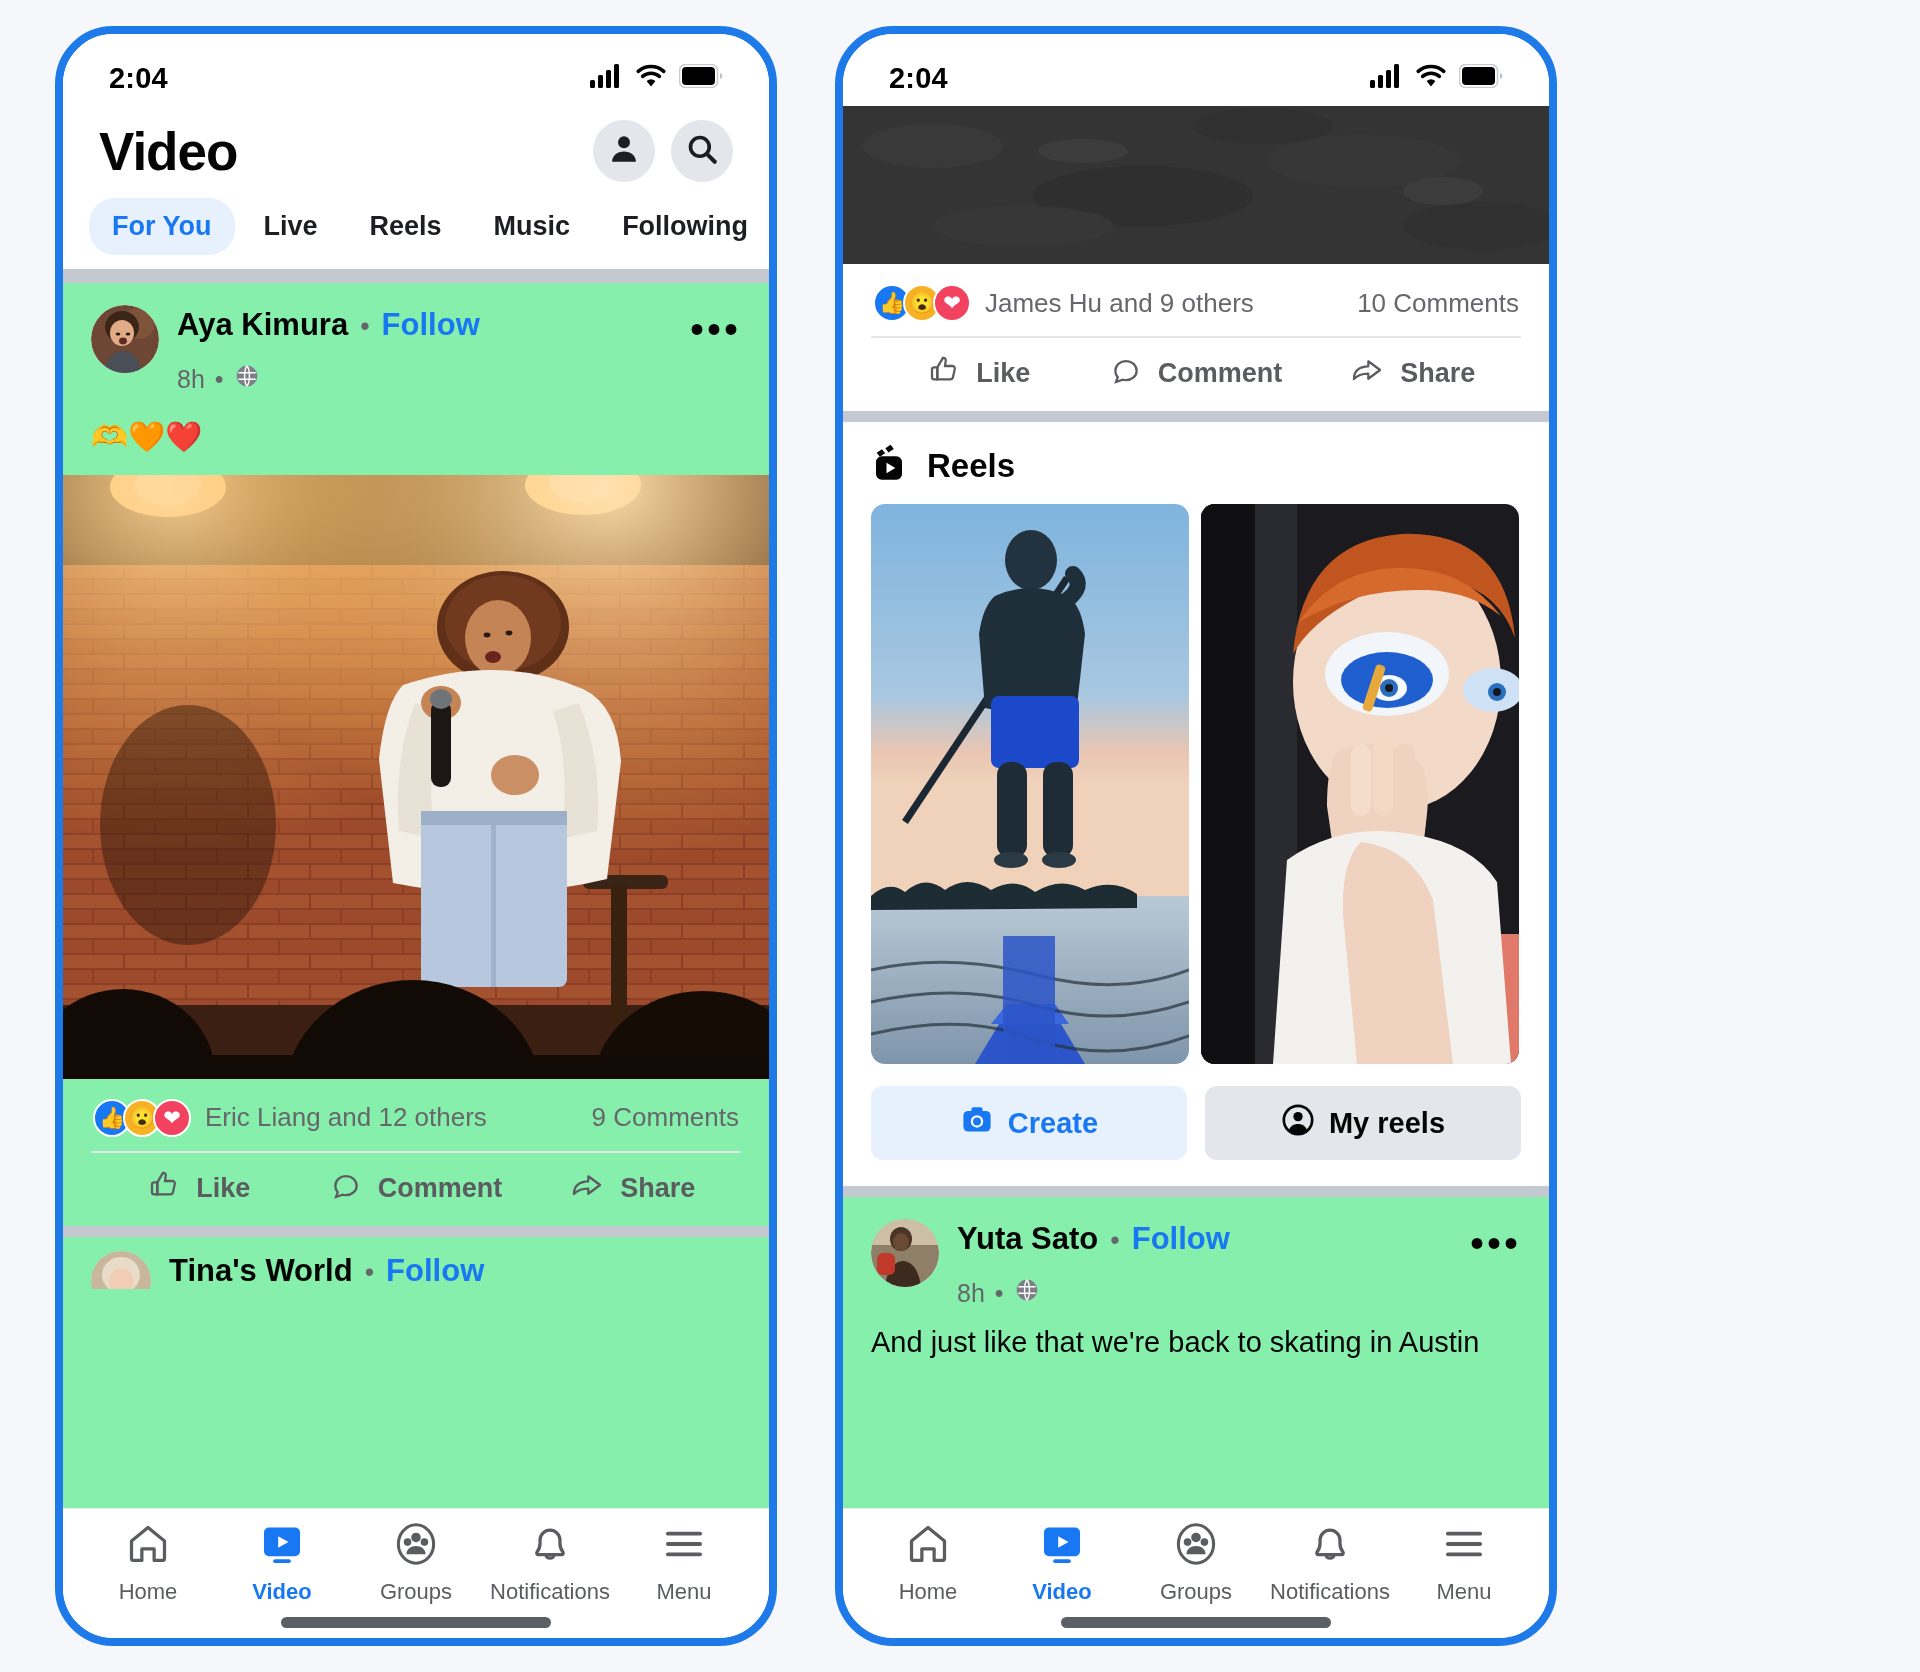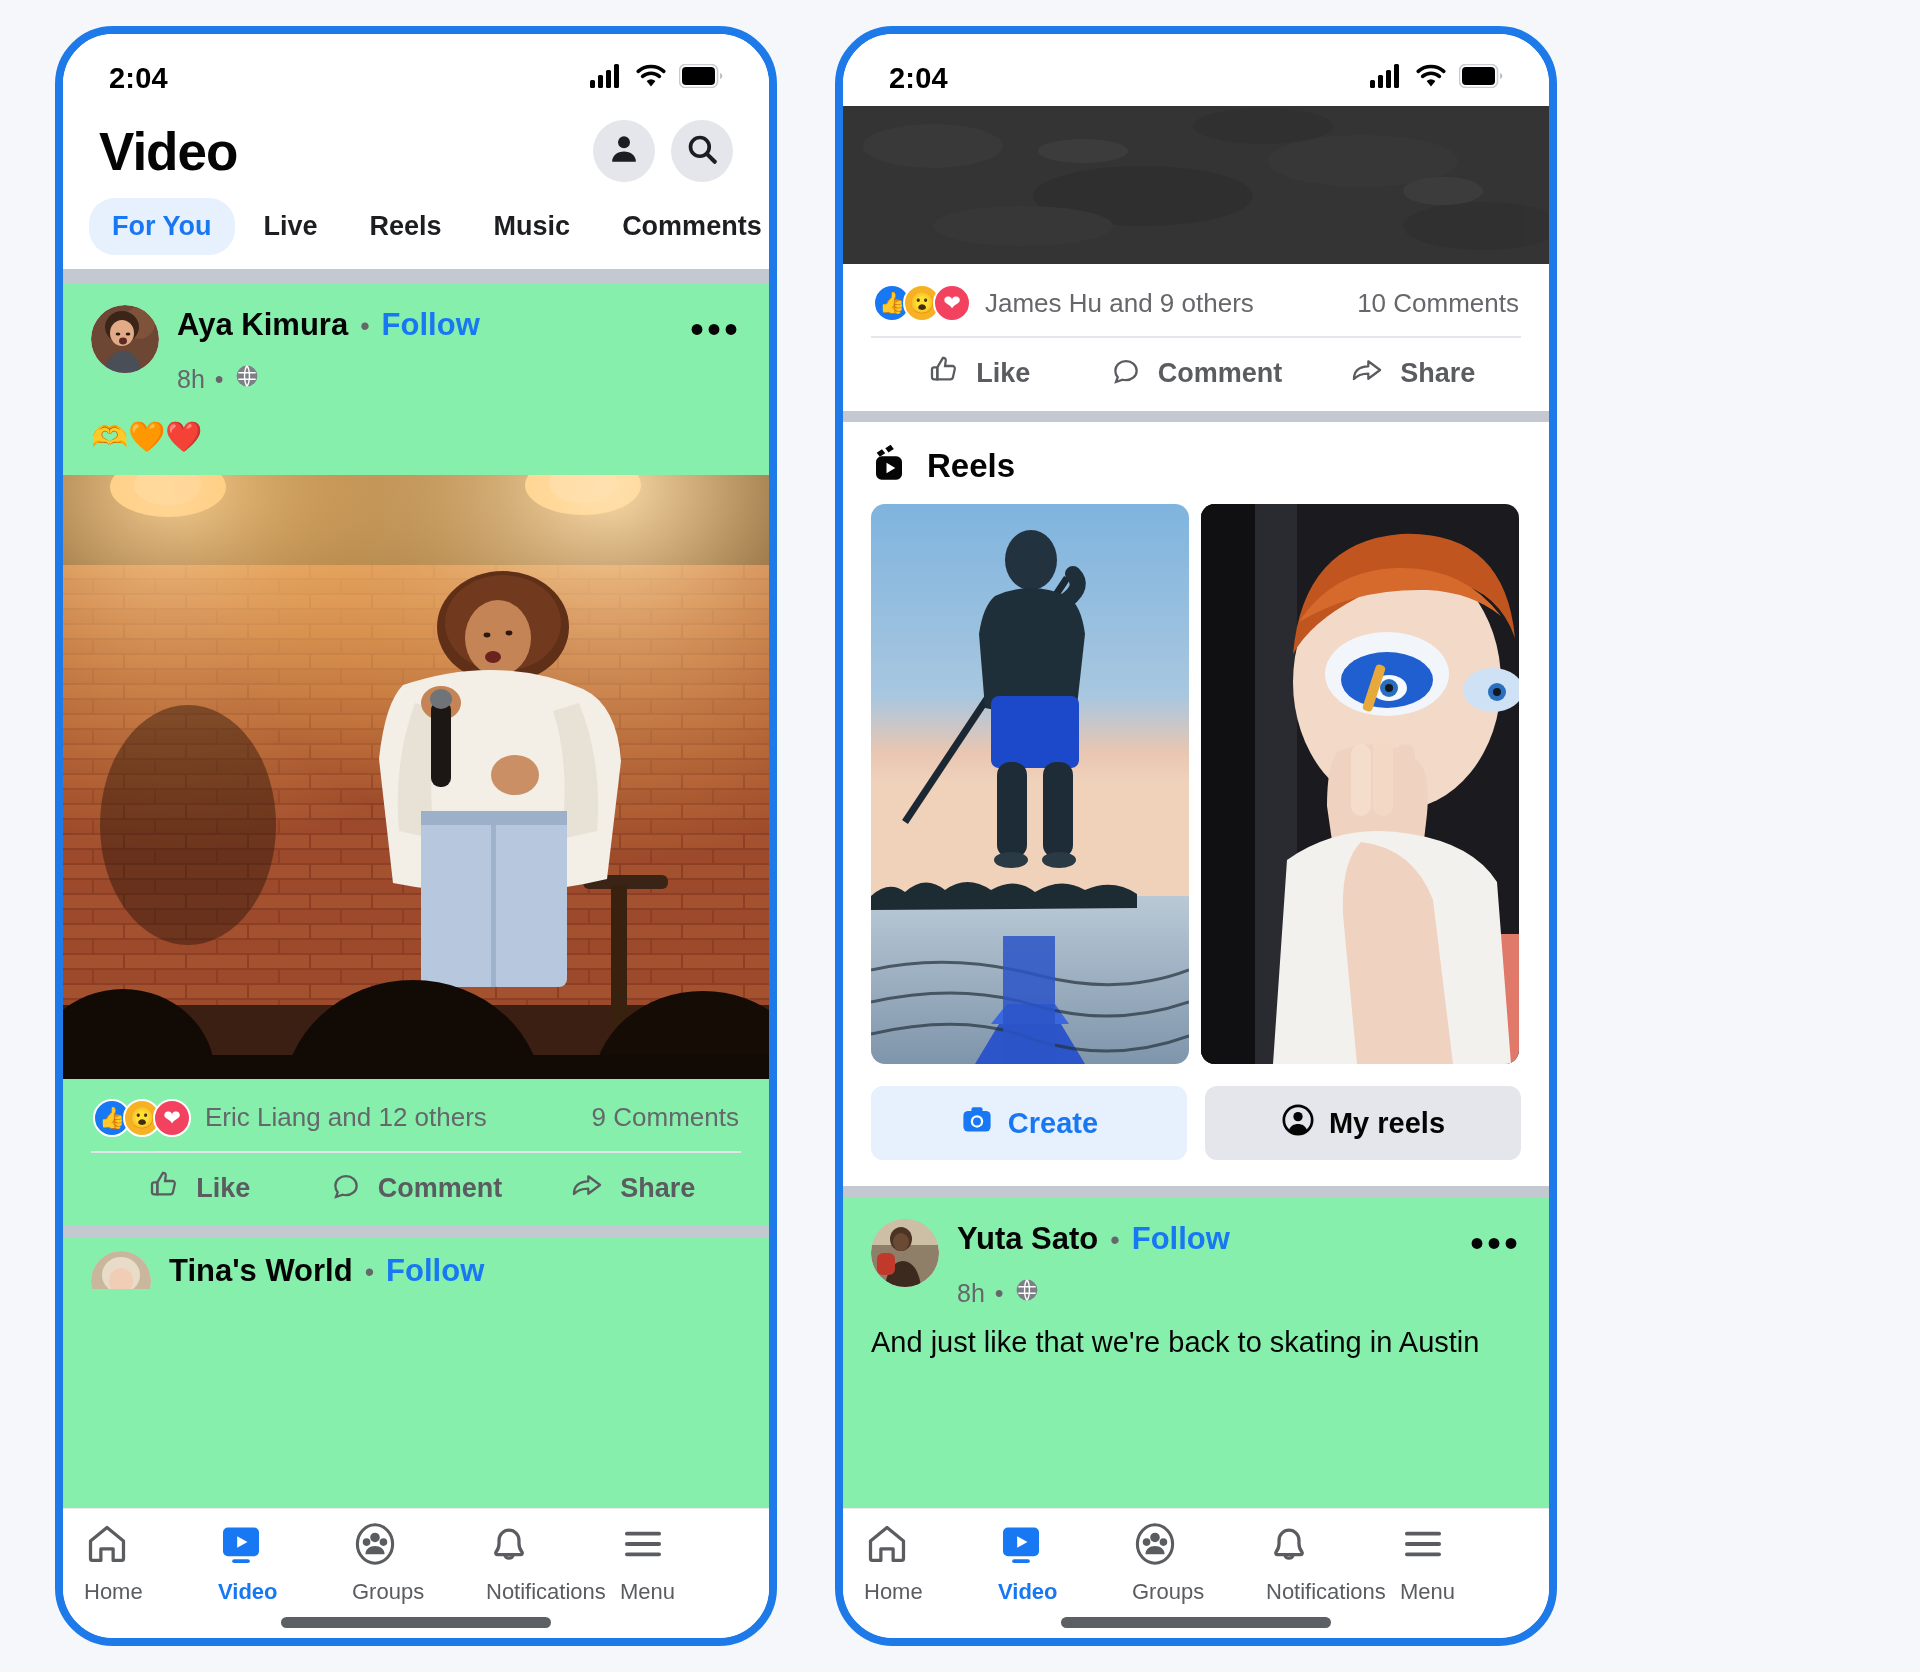--- a/index.html
+++ b/index.html
@@ -193,21 +193,21 @@
   
   .bottomnav {
     flex: none;
     background: #fff;
     padding: 12px 18px 0 18px;
     display: flex;
     align-items: flex-start;
     justify-content: space-around;
     border-top: 1px solid #e9ebee;
   }
-  .nav-item { display: flex; flex-direction: column; gap: 8px; width: 128px; }
+  .nav-item { display: flex; flex-direction: column; align-items: center; gap: 8px; width: 128px; }
   .nav-label { font-size: 22px; color: #5a5c60; }
   .nav-item.active .nav-label { color: #1877f2; font-weight: 600; }
   .home-ind {
     width: 270px; height: 11px; border-radius: 6px; background: #5c5f63;
     margin: 12px auto 10px auto;
   }
 
   
   .peek { overflow: hidden; height: 52px; }
 </style>
@@ -267,21 +267,21 @@
             </span>
           </div>
         </div>
       </div>
 
       <div class="tabs">
         <div class="tab active">For You</div>
         <div class="tab">Live</div>
         <div class="tab">Reels</div>
         <div class="tab">Music</div>
-        <div class="tab">Comments</div>
+        <div class="tab">Following</div>
       </div>
 
       <div class="divider-thick"></div>
 
       <div class="feed">
 
         <div class="post-head">
           <div class="avatar">
             <svg width="68" height="68" viewBox="0 0 68 68">
               <defs>

